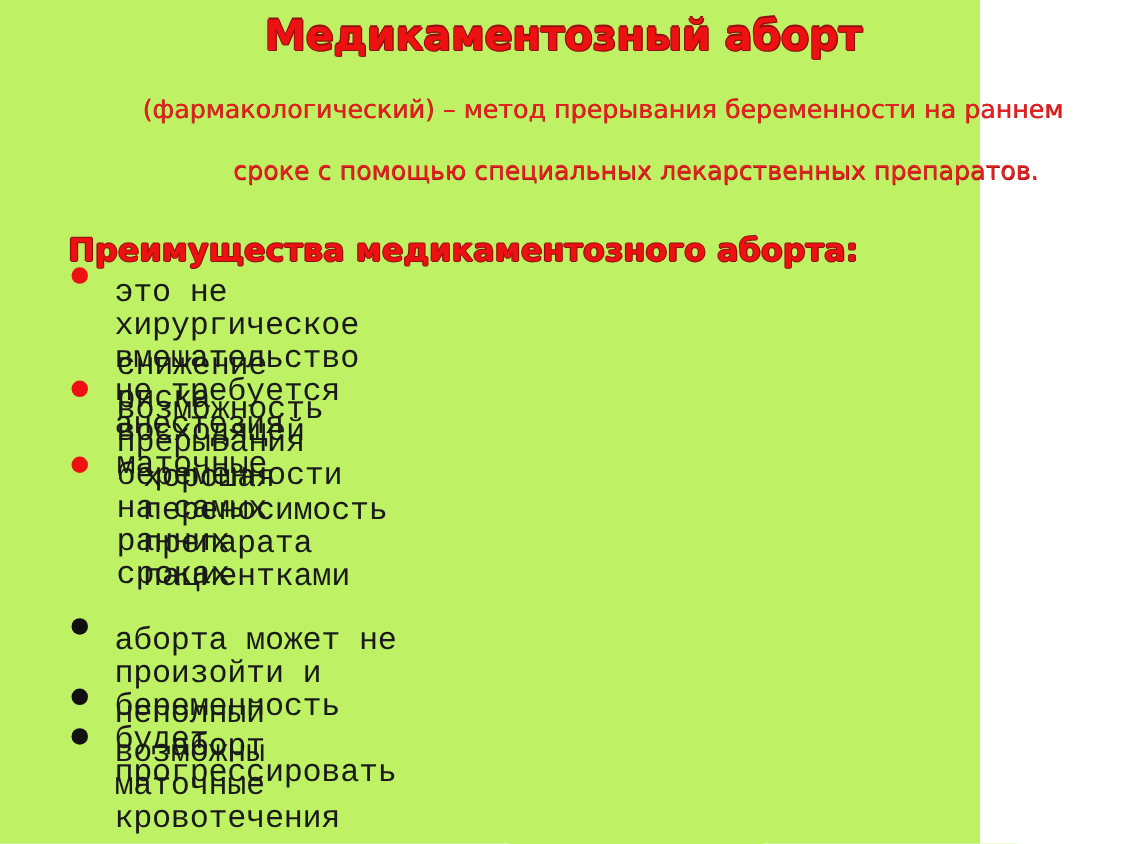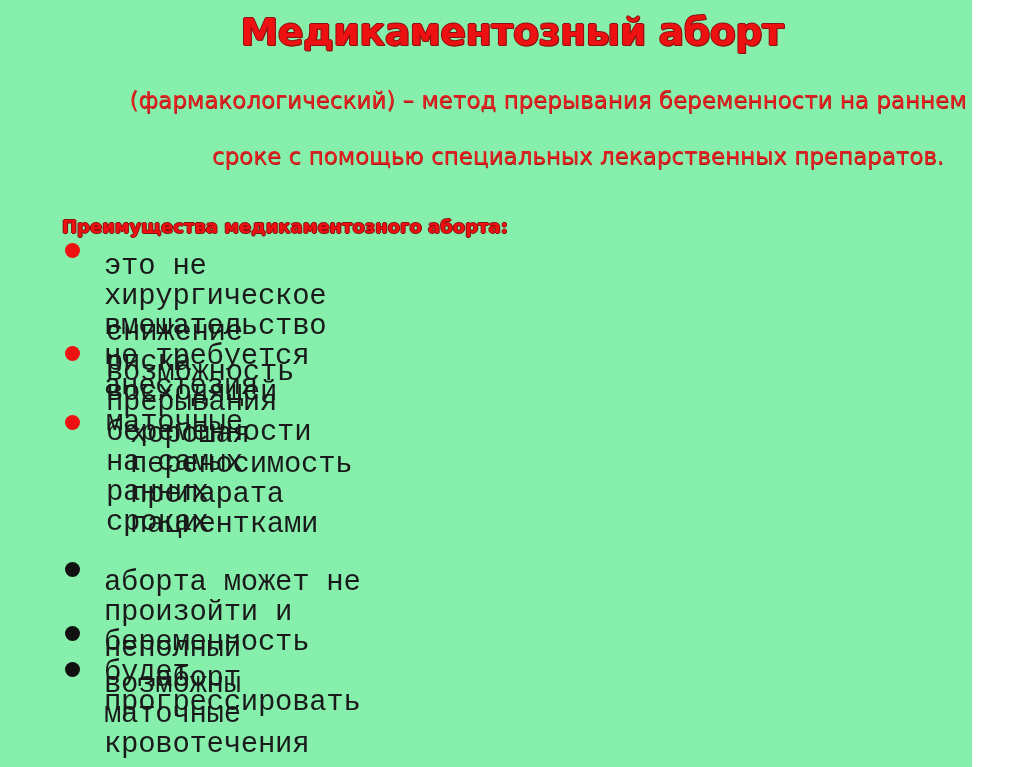--- a/index.html
+++ b/index.html
@@ -10,23 +10,23 @@
   body {
     width: 1024px;
     height: 767px;
     background: #ffffff;
     font-family: "DejaVu Sans", sans-serif;
     overflow: hidden;
   }
 
   .slide {
     position: relative;
-    width: 972px;
+    width: 891px;
     height: 767px;
-    background: #86efac;
+    background: #bef264;
   }
 
   
   .title {
     position: absolute;
     left: 0;
     top: 10px;
     width: 1024px;
     text-align: center;
     font-family: "DejaVu Sans", sans-serif;
@@ -59,21 +59,21 @@
     padding-left: 36px;
   }
   .subtitle.line1 { top: 86px; }
   .subtitle.line2 { top: 142px; margin-left: 30px; }
 
   
   .section-heading {
     position: absolute;
     font-family: "DejaVu Sans", sans-serif;
     font-weight: bold;
-    font-size: 18px;
+    font-size: 29px;
     line-height: 30px;
     color: #ee1111;
     text-shadow:
        1px 0 0 #8f1010,
       -1px 0 0 #8f1010,
        0 1px 0 #8f1010,
        0 -1px 0 #8f1010;
     white-space: nowrap;
   }
   #heading-advantages { left: 62px;  top: 212px; }

